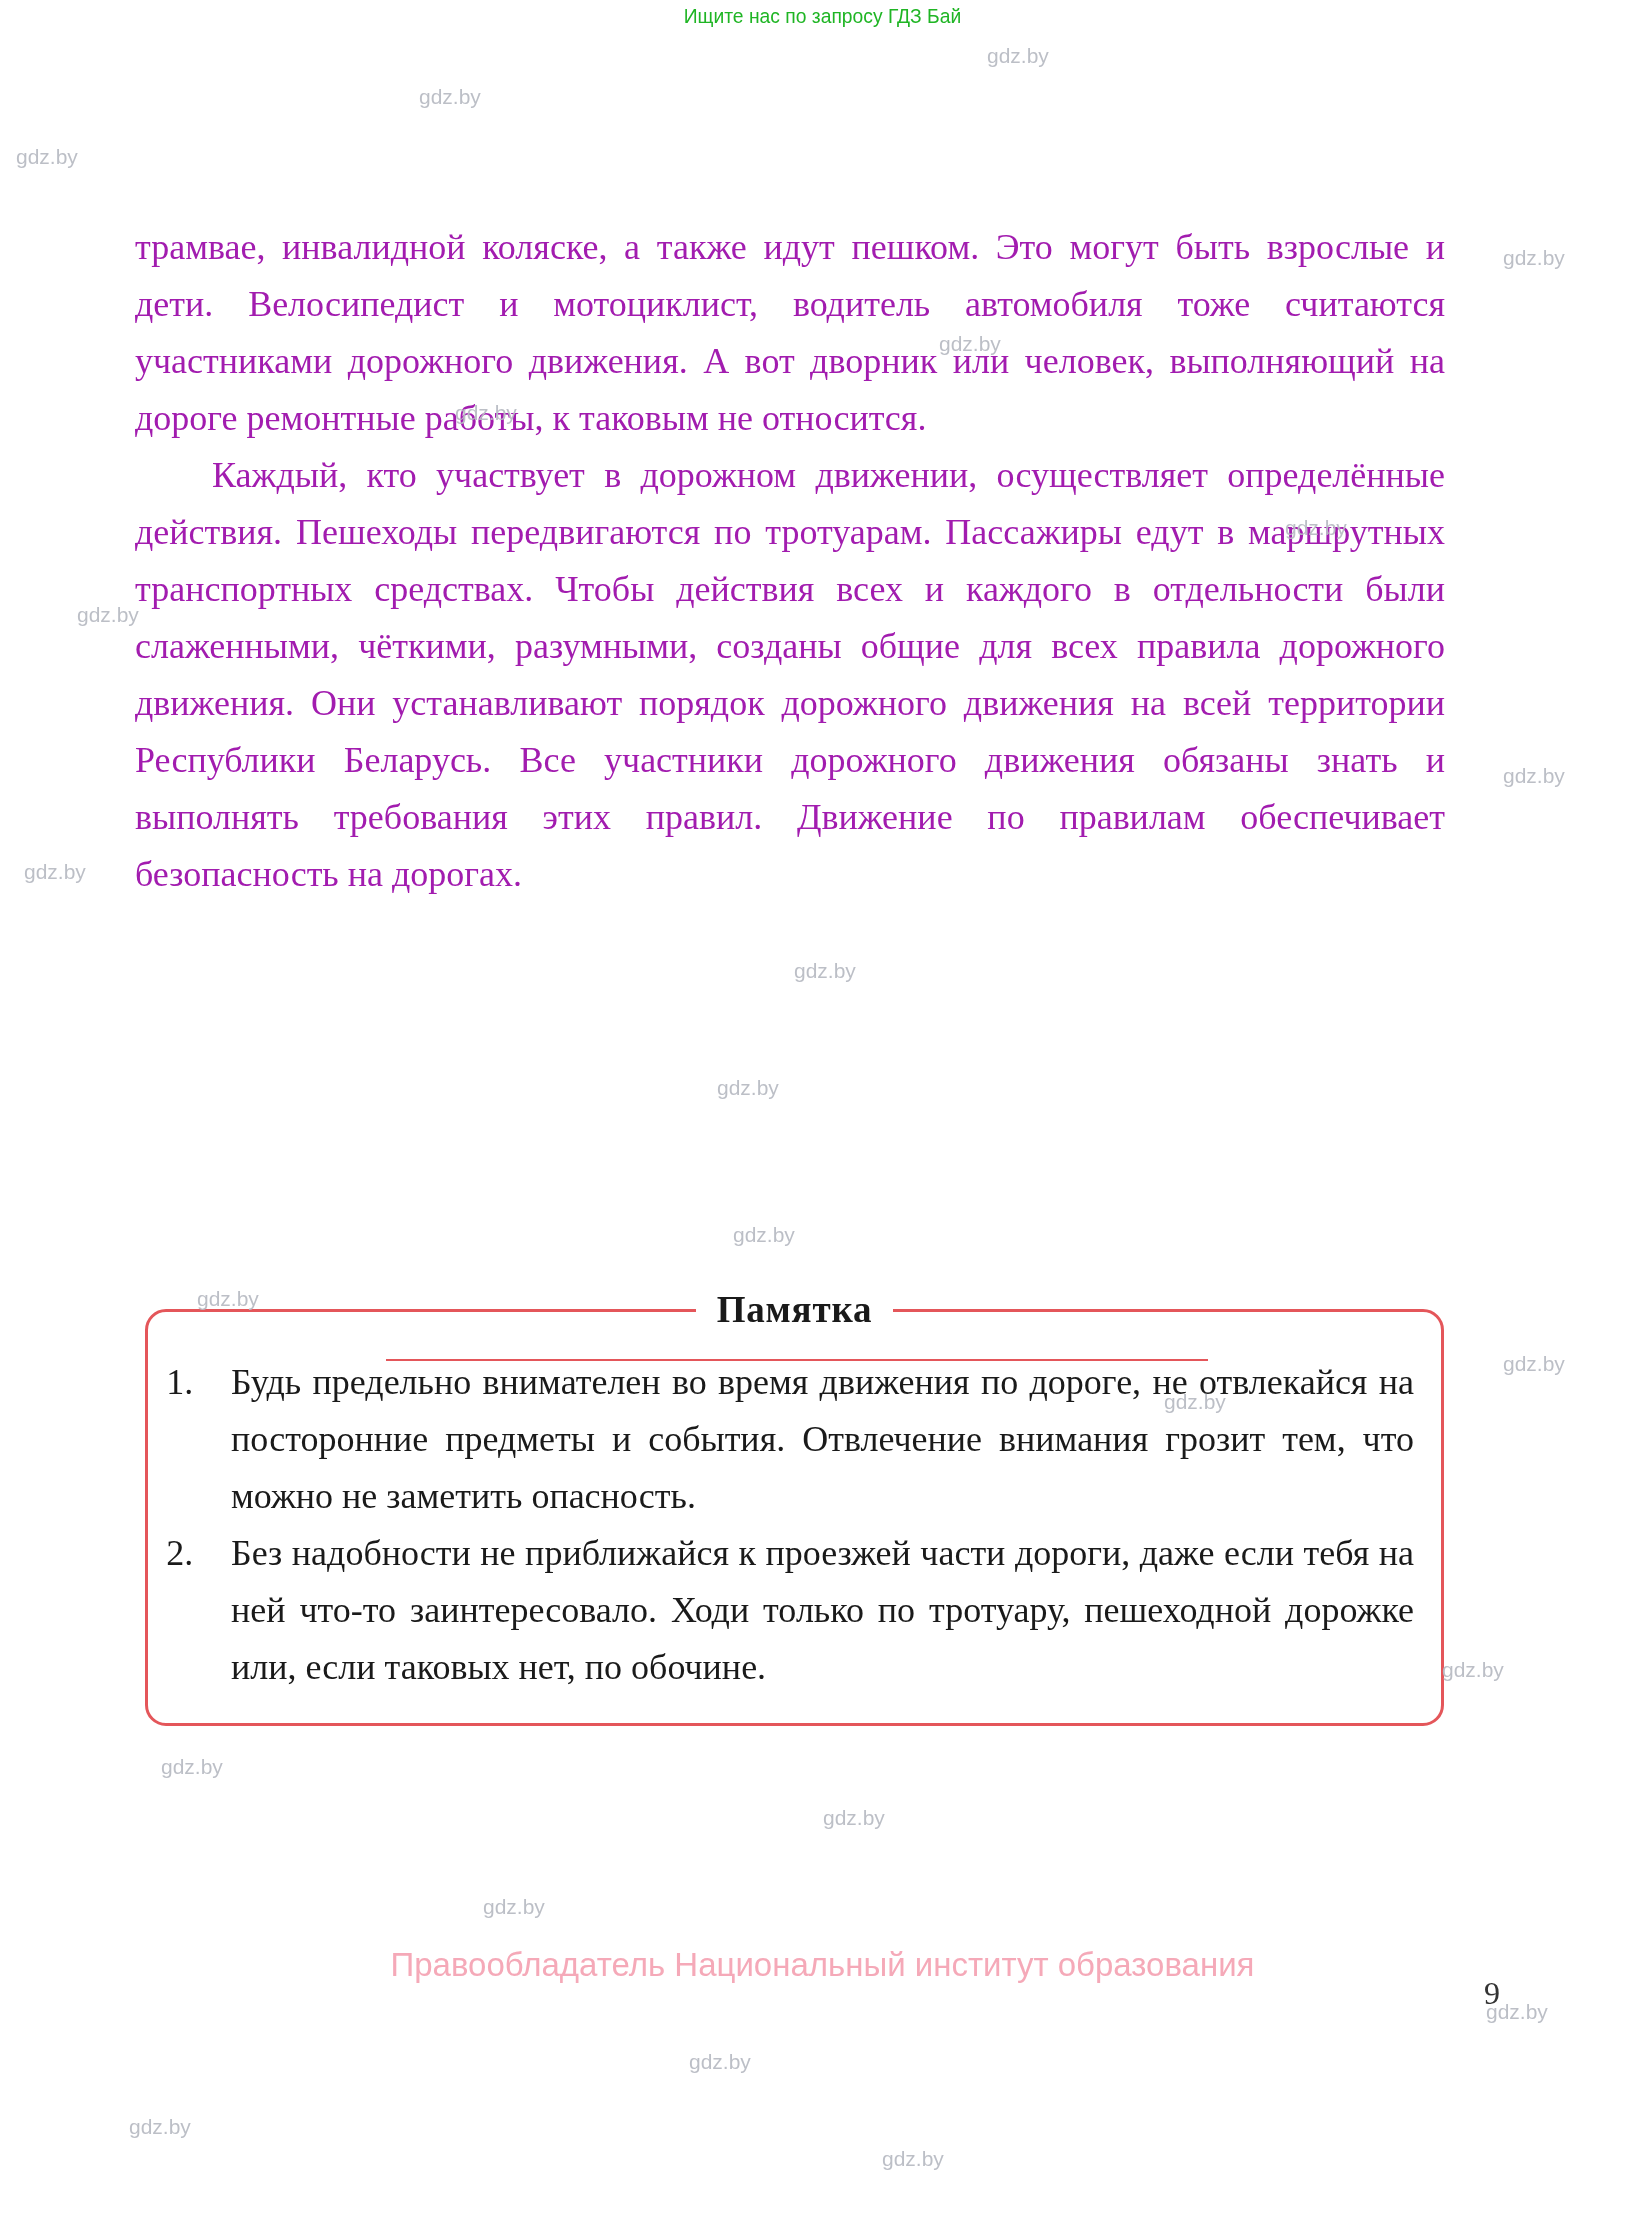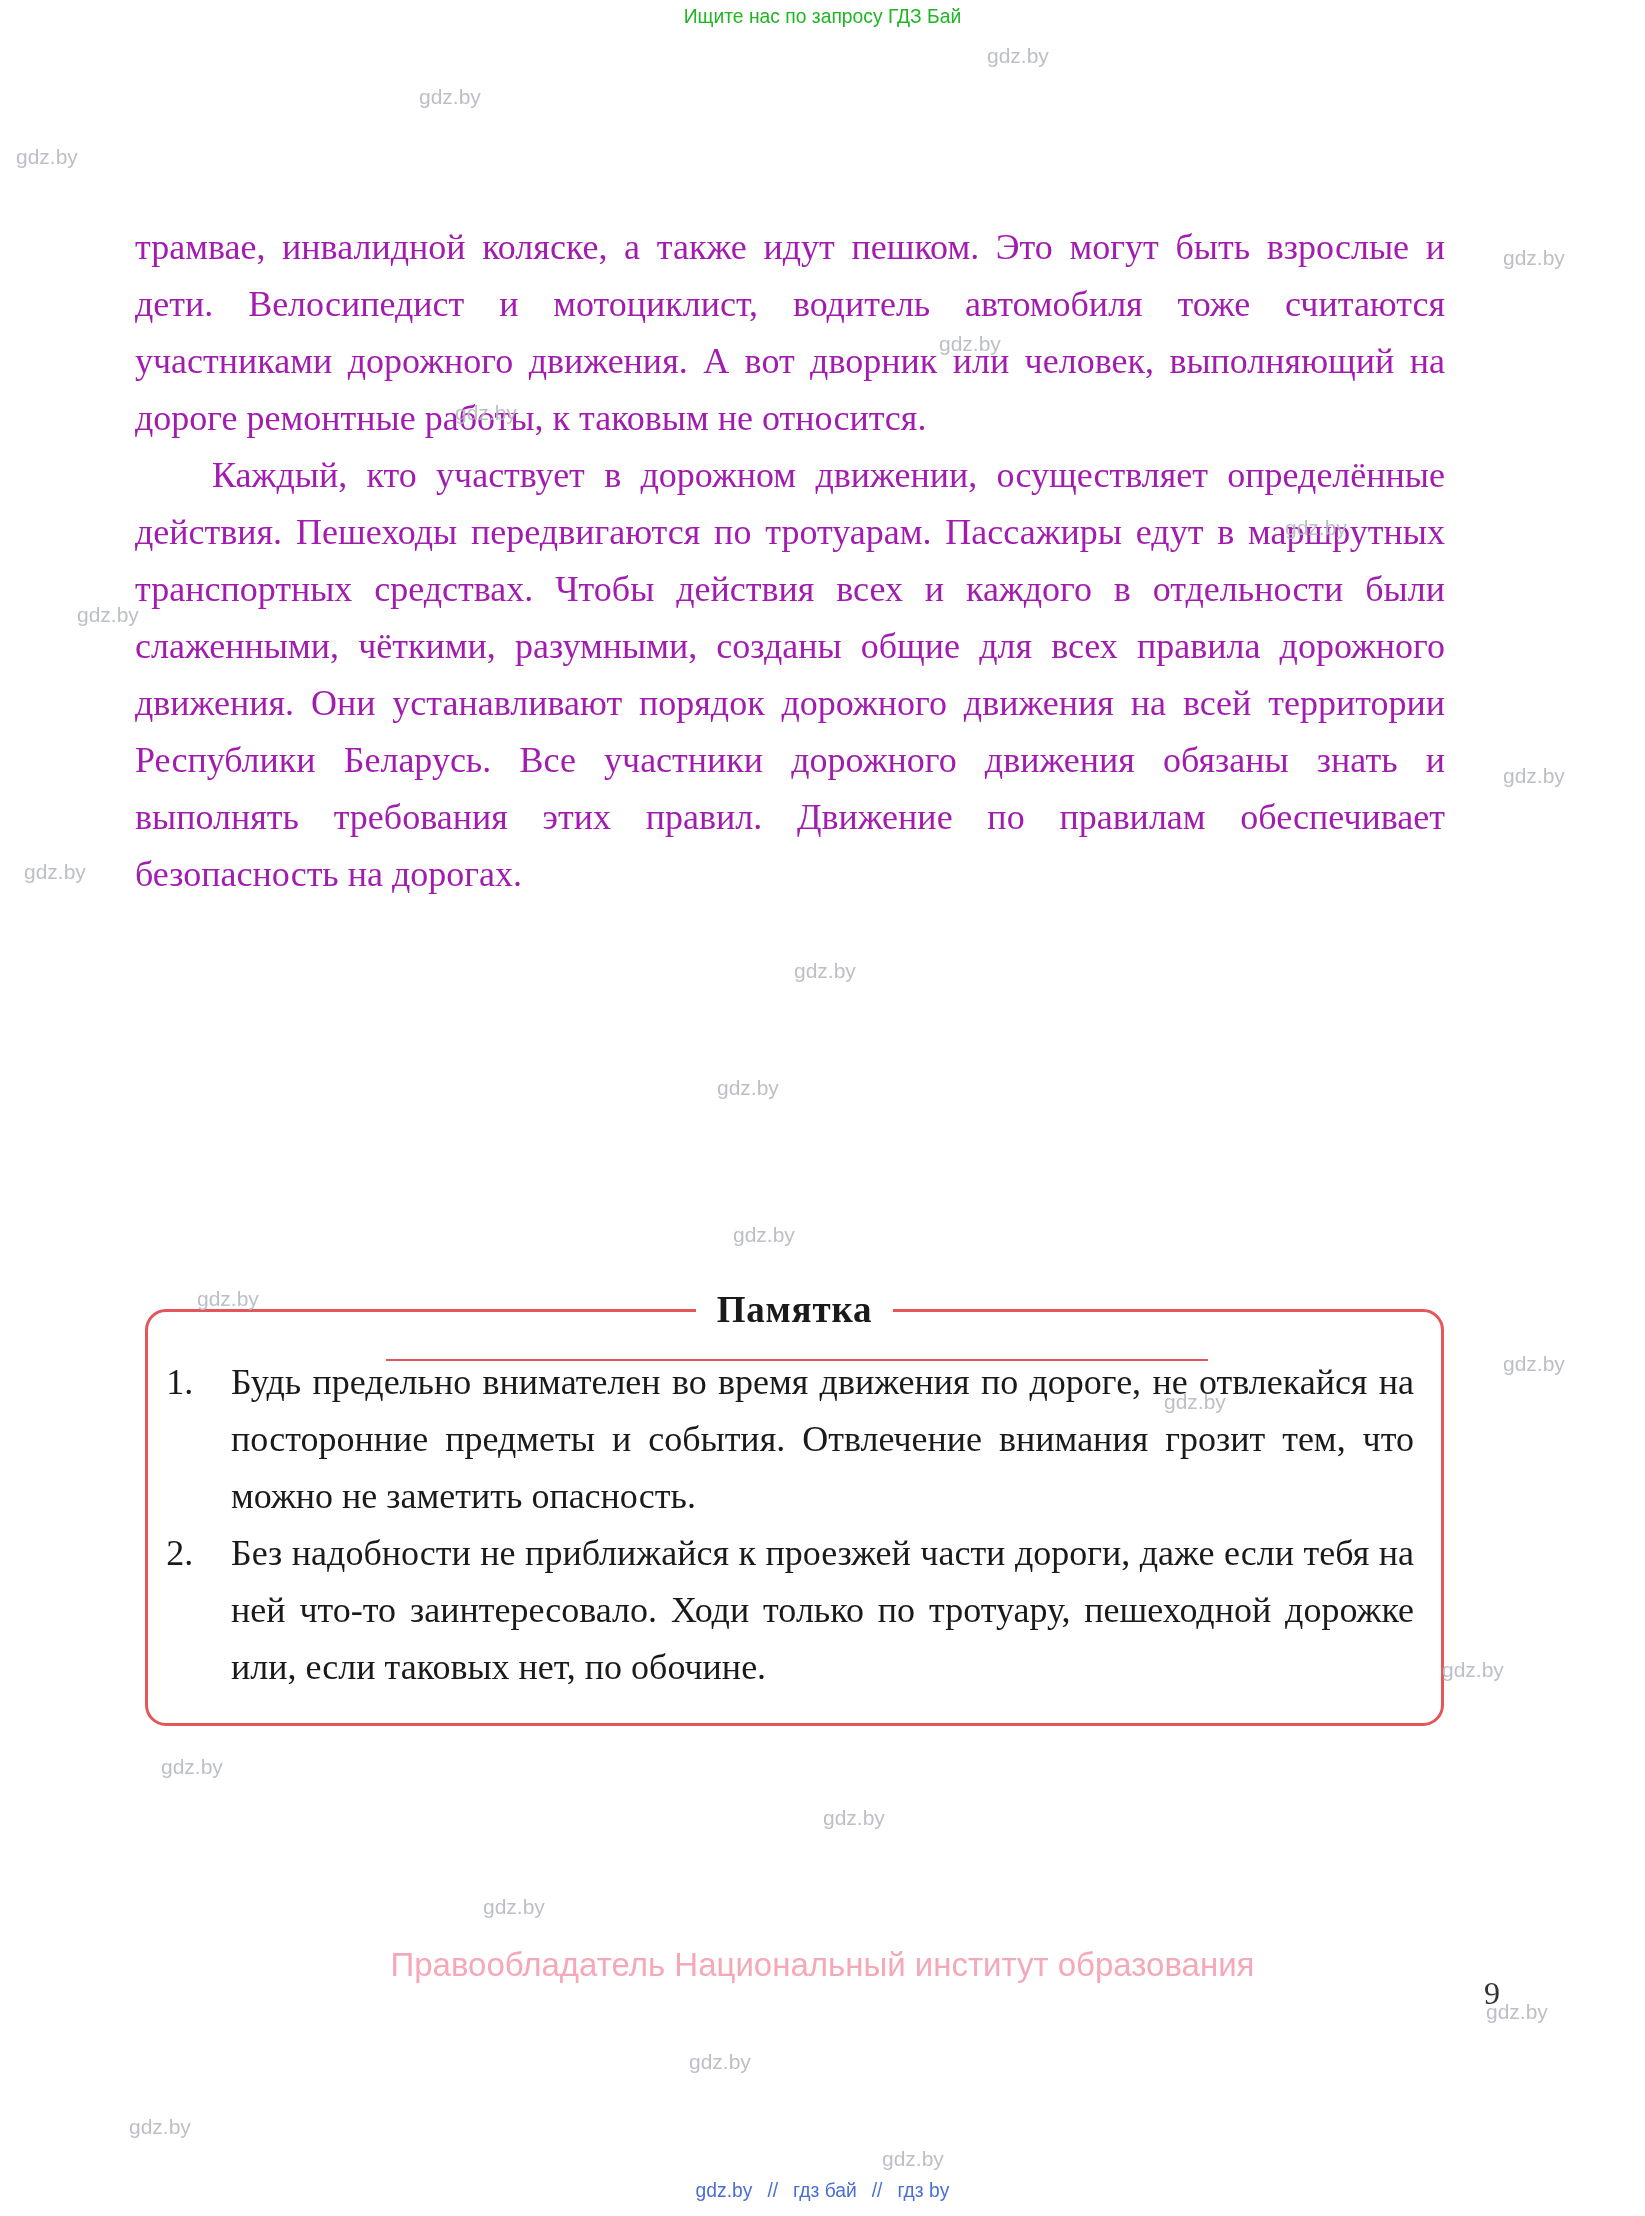--- a/index.html
+++ b/index.html
@@ -184,27 +184,20 @@
       <li>
         <span class="num">2.</span>
         <span>Без надобности не приближайся к проезжей части дороги, даже если тебя на ней что-то заинтересовало. Ходи только по тротуару, пешеходной дорожке или, если таковых нет, по обочине.</span>
       </li>
     </ul>
   </div>
 
   <div class="copyright">Правообладатель Национальный институт образования</div>
   <div class="page-number">9</div>
 
-  <div class="bottom-links">
-    <span>gdz.by</span>
-    <span>//</span>
-    <span>гдз бай</span>
-    <span>//</span>
-    <span>гдз by</span>
-  </div>
 
   <div id="wm-layer">
       <div class="wm" style="left: 987px; top: 44px;">gdz.by</div>
       <div class="wm" style="left: 419px; top: 85px;">gdz.by</div>
       <div class="wm" style="left: 16px; top: 145px;">gdz.by</div>
       <div class="wm" style="left: 1503px; top: 246px;">gdz.by</div>
       <div class="wm" style="left: 939px; top: 332px;">gdz.by</div>
       <div class="wm" style="left: 455px; top: 401px;">gdz.by</div>
       <div class="wm" style="left: 1285px; top: 516px;">gdz.by</div>
       <div class="wm" style="left: 77px; top: 603px;">gdz.by</div>

